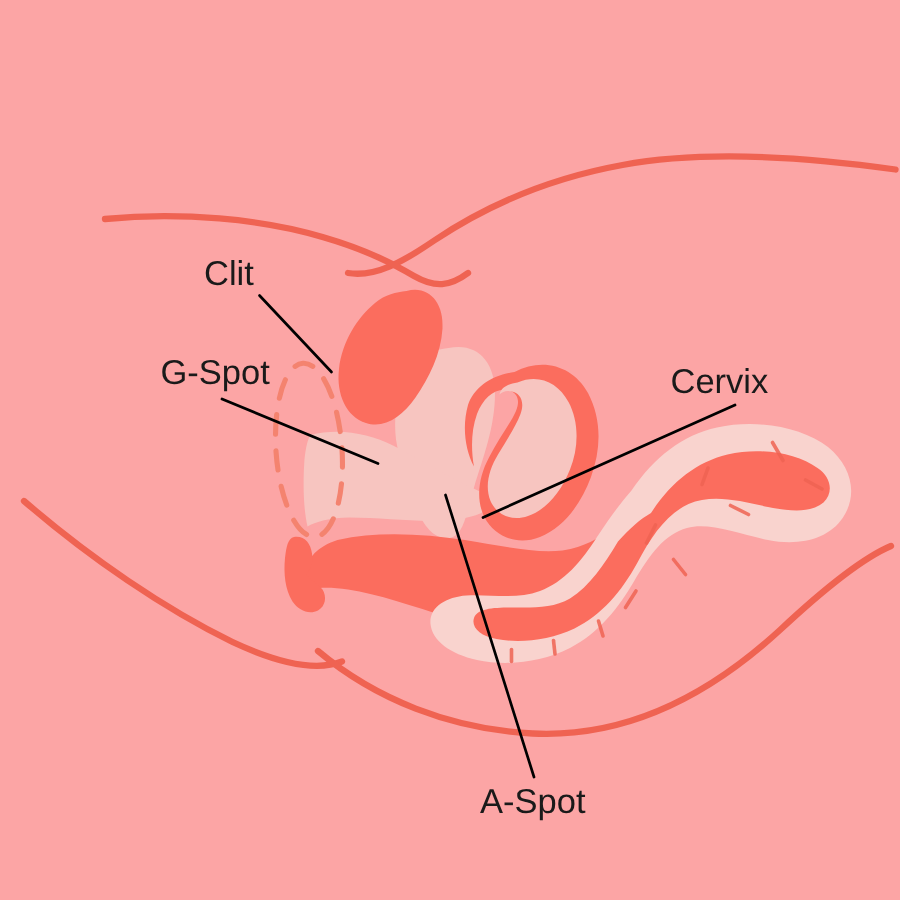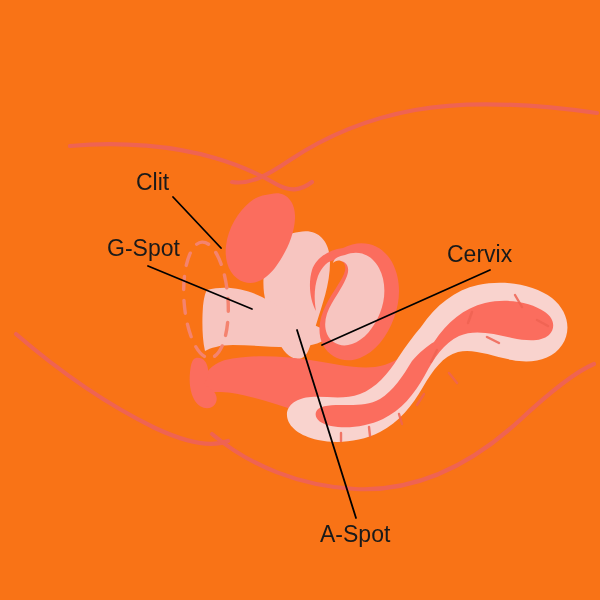--- a/index.html
+++ b/index.html
@@ -10,21 +10,21 @@
   body {
     width: 600px;
     height: 600px;
     overflow: hidden;
     font-family: "Liberation Sans", sans-serif;
   }
   #diagram-root {
     position: relative;
     width: 600px;
     height: 600px;
-    background: #f97316;
+    background: #fca5a5;
   }
   svg#anatomy-svg {
     position: absolute;
     top: 0;
     left: 0;
     width: 600px;
     height: 600px;
     display: block;
   }
   .label-text {

